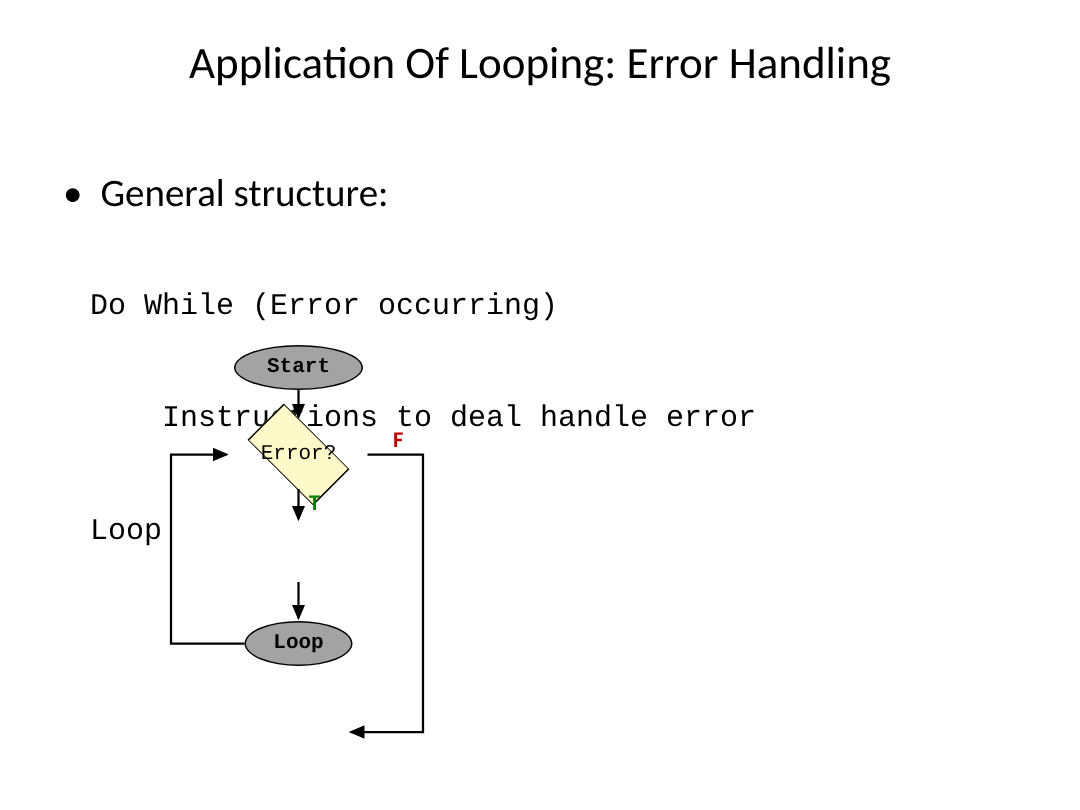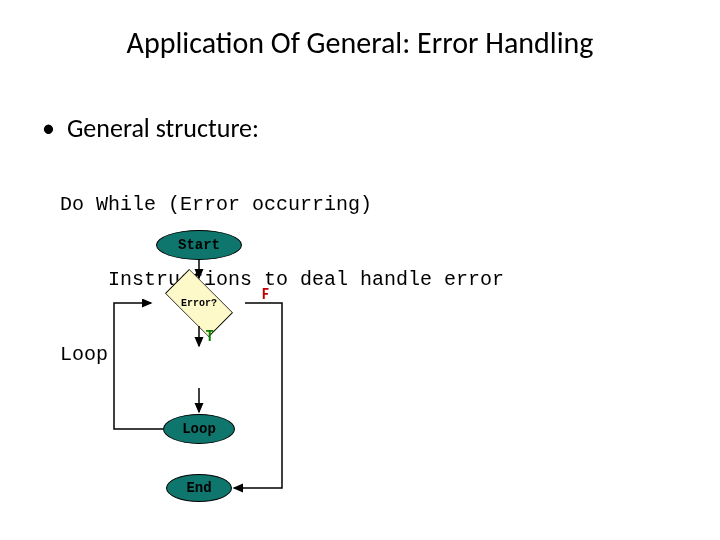--- a/index.html
+++ b/index.html
@@ -52,21 +52,21 @@
   }
   .node {
     position: absolute;
     font-family: "Courier New", monospace;
     font-size: 14px;
     font-weight: bold;
     text-align: center;
     box-sizing: border-box;
   }
   .ellipse {
-    background: #0f766e;
+    background: #a3a3a3;
     border: 1.5px solid #000;
     border-radius: 50%;
     display: flex;
     align-items: center;
     justify-content: center;
     line-height: 1.05;
   }
   
   .diamond-wrap {
     position: absolute;
@@ -84,22 +84,22 @@
     transform: translate(-50%, -50%) rotate(45deg) scaleY(0.55);
     transform-origin: center;
   }
   .diamond-label {
     position: absolute;
     top: 0; left: 0; right: 0; bottom: 0;
     display: flex;
     align-items: center;
     justify-content: center;
     font-family: "Courier New", monospace;
-    font-size: 10px;
-    font-weight: bold;
+    font-size: 14px;
+    font-weight: normal;
   }
   .t-label {
     position: absolute;
     font-family: Calibri, Arial, sans-serif;
     font-size: 15px;
     font-weight: bold;
     color: #008000;
   }
   .f-label {
     position: absolute;
@@ -113,21 +113,21 @@
     top: 0;
     left: 0;
     overflow: visible;
   }
 </style>
 </head>
 <body>
 
 <div class="slide">
 
-  <div class="title">Application Of General: Error Handling</div>
+  <div class="title">Application Of Looping: Error Handling</div>
 
   <div class="bullet">General structure:</div>
 
   <div class="code">
     <div>Do While (Error occurring)</div>
     <div>    Instructions to deal handle error</div>
     <div>Loop</div>
   </div>
 
   <div class="flow">
@@ -138,21 +138,20 @@
       <div class="diamond-shape"></div>
       <div class="diamond-label">Error?</div>
     </div>
 
     <div class="t-label" style="left:140px; top:97px;">T</div>
     <div class="f-label" style="left:196px; top:55px;">F</div>
 
 
     <div class="node ellipse" style="left:97px; top:184px; width:72px; height:30px;">Loop</div>
 
-    <div class="node ellipse" style="left:100px; top:244px; width:66px; height:28px;">End</div>
 
     <svg width="280" height="300">
       <defs>
         <marker id="arr" markerWidth="8" markerHeight="8" refX="6" refY="3" orient="auto">
           <path d="M0,0 L7,3 L0,6 Z" fill="#000"></path>
         </marker>
       </defs>
 
       <line x1="133" y1="30" x2="133" y2="48" stroke="#000" stroke-width="1.5" marker-end="url(#arr)"></line>
 

